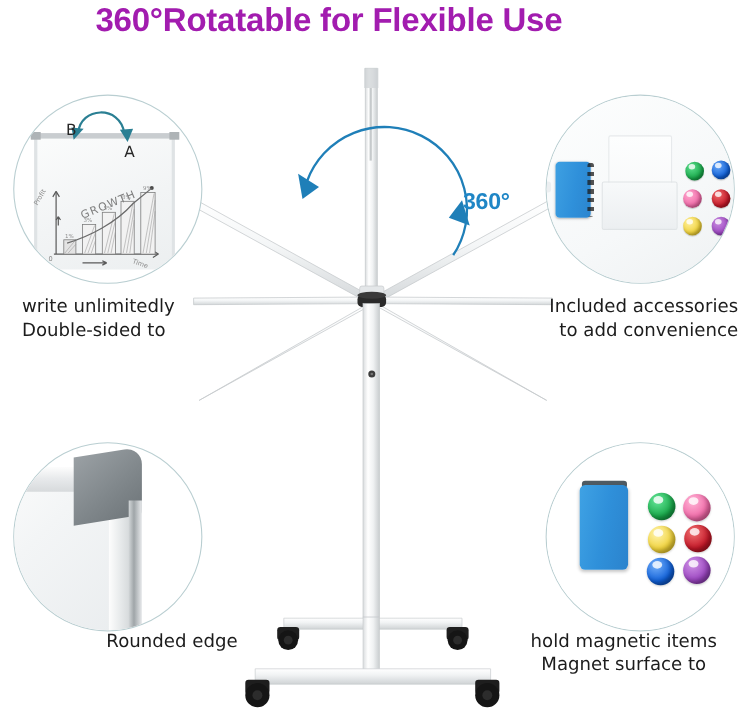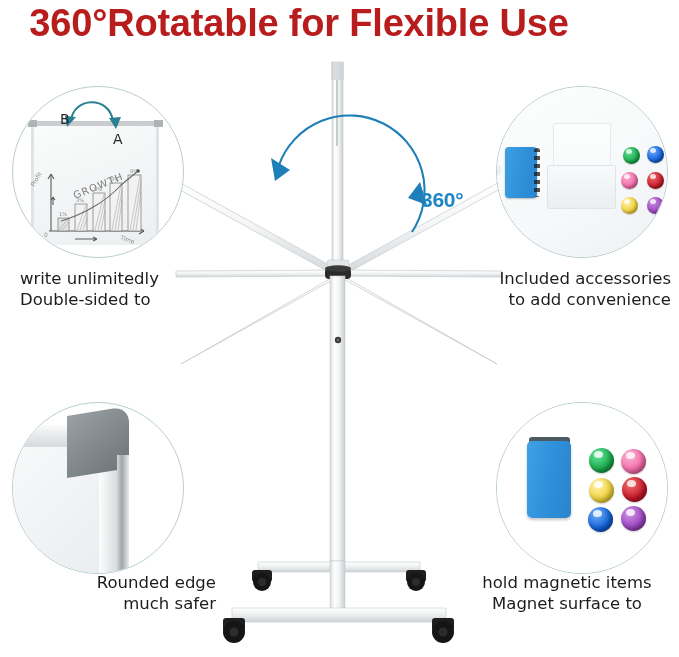--- a/index.html
+++ b/index.html
@@ -10,24 +10,24 @@
     font-family:"Liberation Sans","DejaVu Sans",sans-serif;
     overflow:hidden;
     position:relative;
   }
   #stage{position:relative;width:679px;height:657px;overflow:hidden;background:#fff;}
 
   
   .title{
     position:absolute;left:0;top:2px;width:598px;
     text-align:center;
-    font-size:38px;
+    font-size:30px;
     font-weight:bold;
     letter-spacing:-0.2px;
-    color:#b91c1c;
+    color:#a21caf;
     white-space:nowrap;
   }
 
   
   .circle{
     position:absolute;
     border-radius:50%;
     border:1px solid #b9ced1;
     background:#ffffff;
     overflow:hidden;
@@ -54,21 +54,20 @@
   #cap-br{left:463px;top:572px;text-align:center;width:208px;}
 
   
   #stand{position:absolute;left:0;top:0;width:679px;height:657px;pointer-events:none;}
 
   .deg-label{
     position:absolute;
     left:421px;top:172px;
     font-size:21px;font-weight:bold;color:#1f86c6;
     letter-spacing:-0.3px;
-    margin-top:16px;
   }
 
   
   .wb-board{
     position:absolute;left:18px;top:34px;width:128px;height:124px;
     background:linear-gradient(160deg,#fbfcfc 0%,#f2f4f5 55%,#eceff0 100%);
     border-left:3px solid #dfe3e5;border-right:3px solid #dfe3e5;
     box-sizing:border-box;
   }
   .wb-rail{
@@ -353,21 +352,20 @@
     <div>Double-sided to</div>
   </div>
 
   <div class="caption" id="cap-tr">
     <div>Included accessories</div>
     <div>to add convenience</div>
   </div>
 
   <div class="caption" id="cap-bl">
     <div>Rounded edge</div>
-    <div>much safer</div>
   </div>
 
   <div class="caption" id="cap-br">
     <div>hold magnetic items</div>
     <div>Magnet surface to</div>
   </div>
 
 </div>
 
 </body></html>

